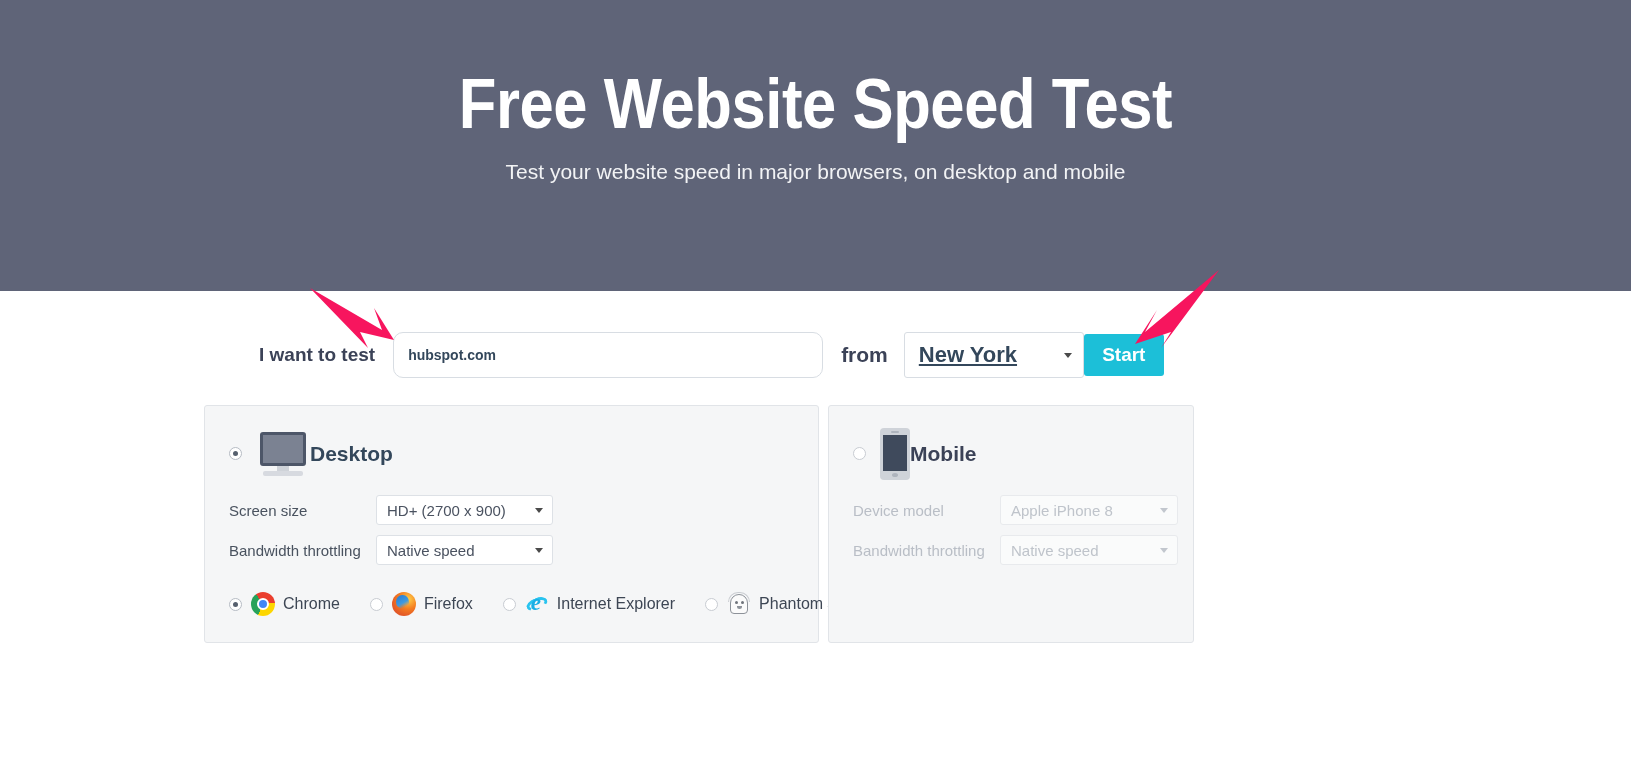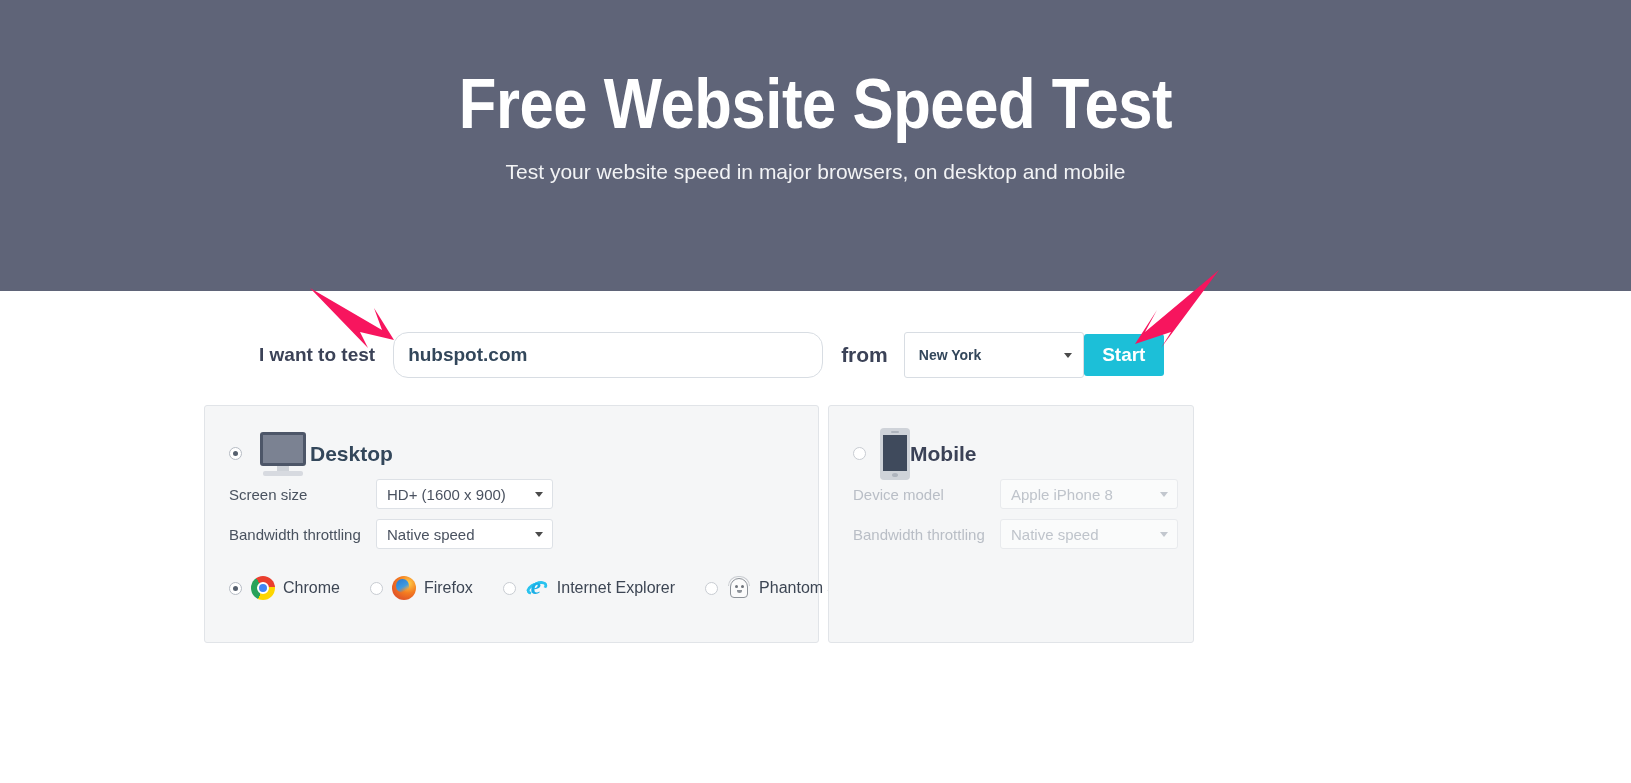--- a/index.html
+++ b/index.html
@@ -50,24 +50,24 @@
   .lbl-test {
     font-size: 19px;
     font-weight: bold;
     color: #3b4257;
     margin-right: 18px;
     white-space: nowrap;
   }
   .url-input {
     width: 430px; height: 46px;
     border: 1px solid #d8dde3;
-    border-radius: 15px;
+    border-radius: 10px;
     background: #fff;
     padding: 0 14px;
-    font-size: 19px;
+    font-size: 14px;
     font-weight: bold;
     color: #33475b;
     font-family: "Liberation Sans", sans-serif;
     outline: none;
   }
   .lbl-from {
     font-size: 21px;
     font-weight: bold;
     color: #3b4257;
     margin: 0 16px 0 18px;
@@ -78,21 +78,21 @@
     width: 180px; height: 46px;
     border: 1px solid #d8dde3;
     border-radius: 3px;
     background: #fff;
     display: flex;
     align-items: center;
     padding: 0 14px;
     cursor: pointer;
   }
   .loc-select .val {
-    font-size: 14px; font-weight: bold; color: #33475b;
+    font-size: 22px; font-weight: bold; color: #33475b; text-decoration: underline;
   }
   .caret {
     position: absolute; right: 11px; top: 50%;
     margin-top: -2px;
     width: 0; height: 0;
     border-left: 4px solid transparent;
     border-right: 4px solid transparent;
     border-top: 5px solid #4a4a4a;
   }
   .start-btn {
@@ -174,21 +174,21 @@
   }
 
   .dev-title {
     font-size: 21px; font-weight: bold; color: #33475b;
   }
   .dev-title.dim { color: #3b4257; }
 
   .opt-row {
     display: flex; align-items: center;
     padding-left: 24px;
-    margin-top: 4px;
+    margin-top: 20px;
     height: 32px;
   }
   .opt-row.second { margin-top: 8px; }
   .opt-label {
     font-size: 15px; color: #49525f;
     width: 147px;
   }
   .opt-label.muted { color: #b9bec6; }
   .opt-select {
     position: relative;
@@ -313,21 +313,21 @@
         <span class="scr"></span>
           <span class="neck"></span>
           <span class="base"></span>
       </span>
       <span class="dev-title">Desktop</span>
     </div>
 
     <div class="opt-row">
       <span class="opt-label">Screen size</span>
       <div class="opt-select w-big">
-        <span>HD+ (1600 x 900)</span>
+        <span>HD+ (2700 x 900)</span>
         <span class="caret-sm"></span>
       </div>
     </div>
 
     <div class="opt-row second">
       <span class="opt-label">Bandwidth throttling</span>
       <div class="opt-select w-big">
         <span>Native speed</span>
         <span class="caret-sm"></span>
       </div>

